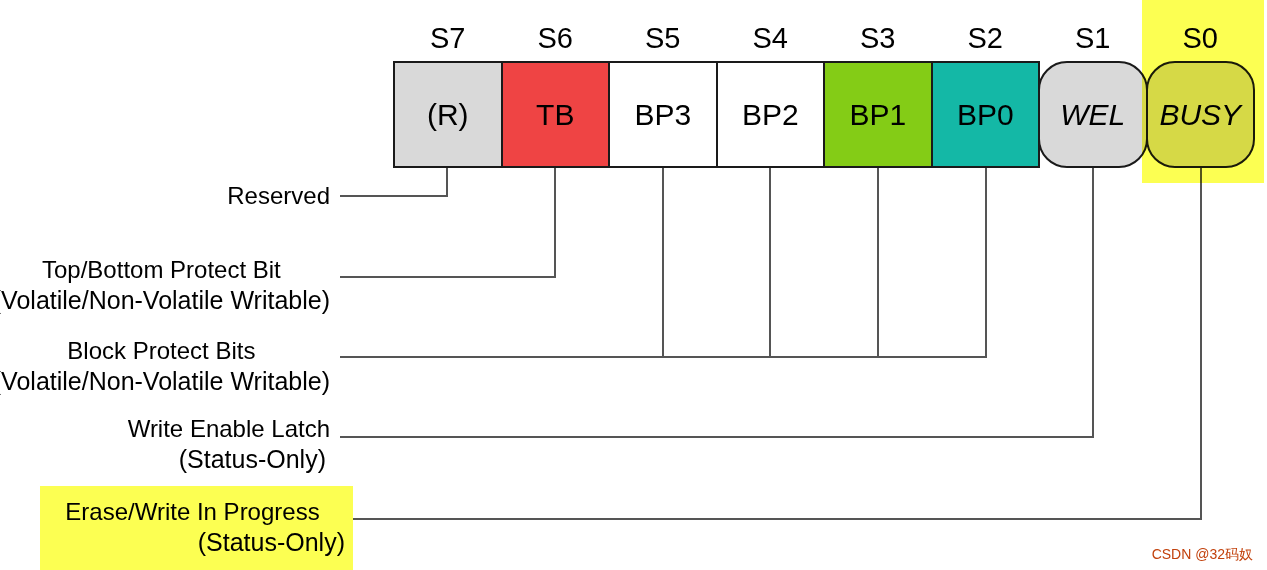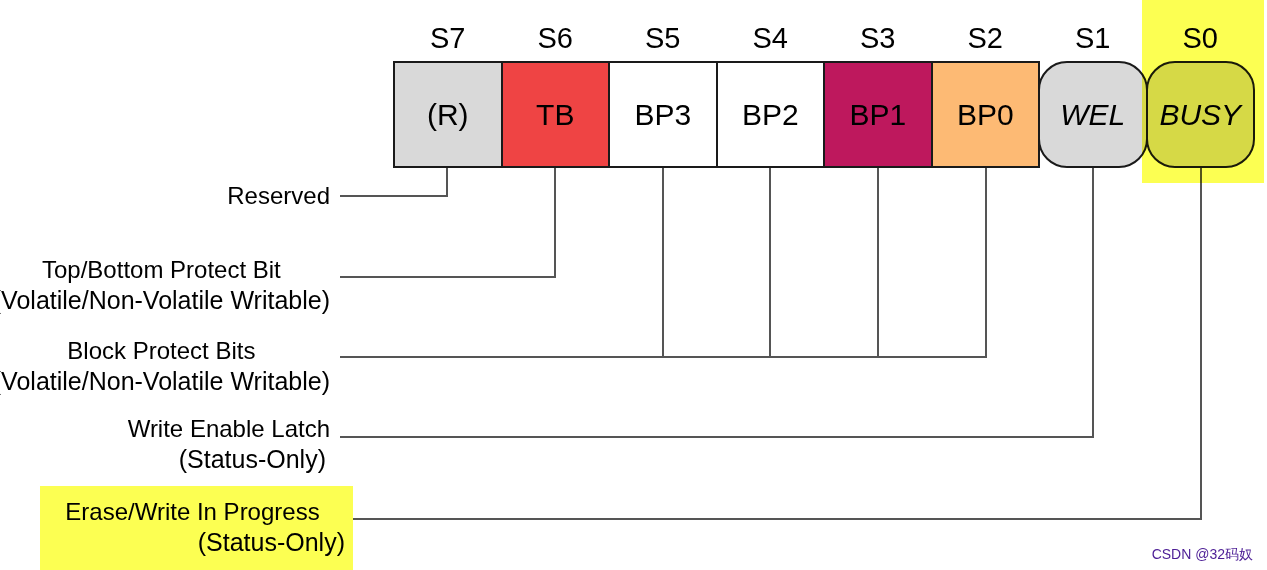--- a/index.html
+++ b/index.html
@@ -33,21 +33,21 @@
   .legend-row{position:absolute;right:937px;text-align:right;white-space:nowrap;}
   .legend-main{font-size:24px;line-height:32px;text-align:center;}
   .legend-sub{font-size:25px;line-height:28px;}
   .legend-row.busy{
     right:auto;left:40px;width:305px;height:71px;background:#fcff52;
     padding:10px 8px 12px 0;
   }
   
   .watermark{
     position:absolute;right:14px;top:546px;font-size:14px;line-height:16px;
-    color:#4c1d95;white-space:nowrap;
+    color:#c2410c;white-space:nowrap;
   }
 </style>
 </head>
 <body>
 
 <div class="stage">
 
   <div class="slabels-row">
     <div class="slabel">S7</div>
     <div class="slabel">S6</div>
@@ -65,24 +65,24 @@
       </div>
     <div class="bitbox" style="background-color: #ef4444;">
         <span>TB</span>
       </div>
     <div class="bitbox" style="background-color: rgb(255, 255, 255);">
         <span>BP3</span>
       </div>
     <div class="bitbox" style="background-color: rgb(255, 255, 255);">
         <span>BP2</span>
       </div>
-    <div class="bitbox" style="background-color: #be185d;">
+    <div class="bitbox" style="background-color: #84cc16;">
         <span>BP1</span>
       </div>
-    <div class="bitbox" style="background-color: #fdba74;">
+    <div class="bitbox" style="background-color: #14b8a6;">
         <span>BP0</span>
       </div>
     <div class="bitbox italic" style="background-color: rgb(217, 217, 217);">
         <span>WEL</span>
       </div>
     <div class="bitbox italic" style="background-color: rgb(217, 217, 217);">
         <span>BUSY</span>
       </div>
   </div>
 

